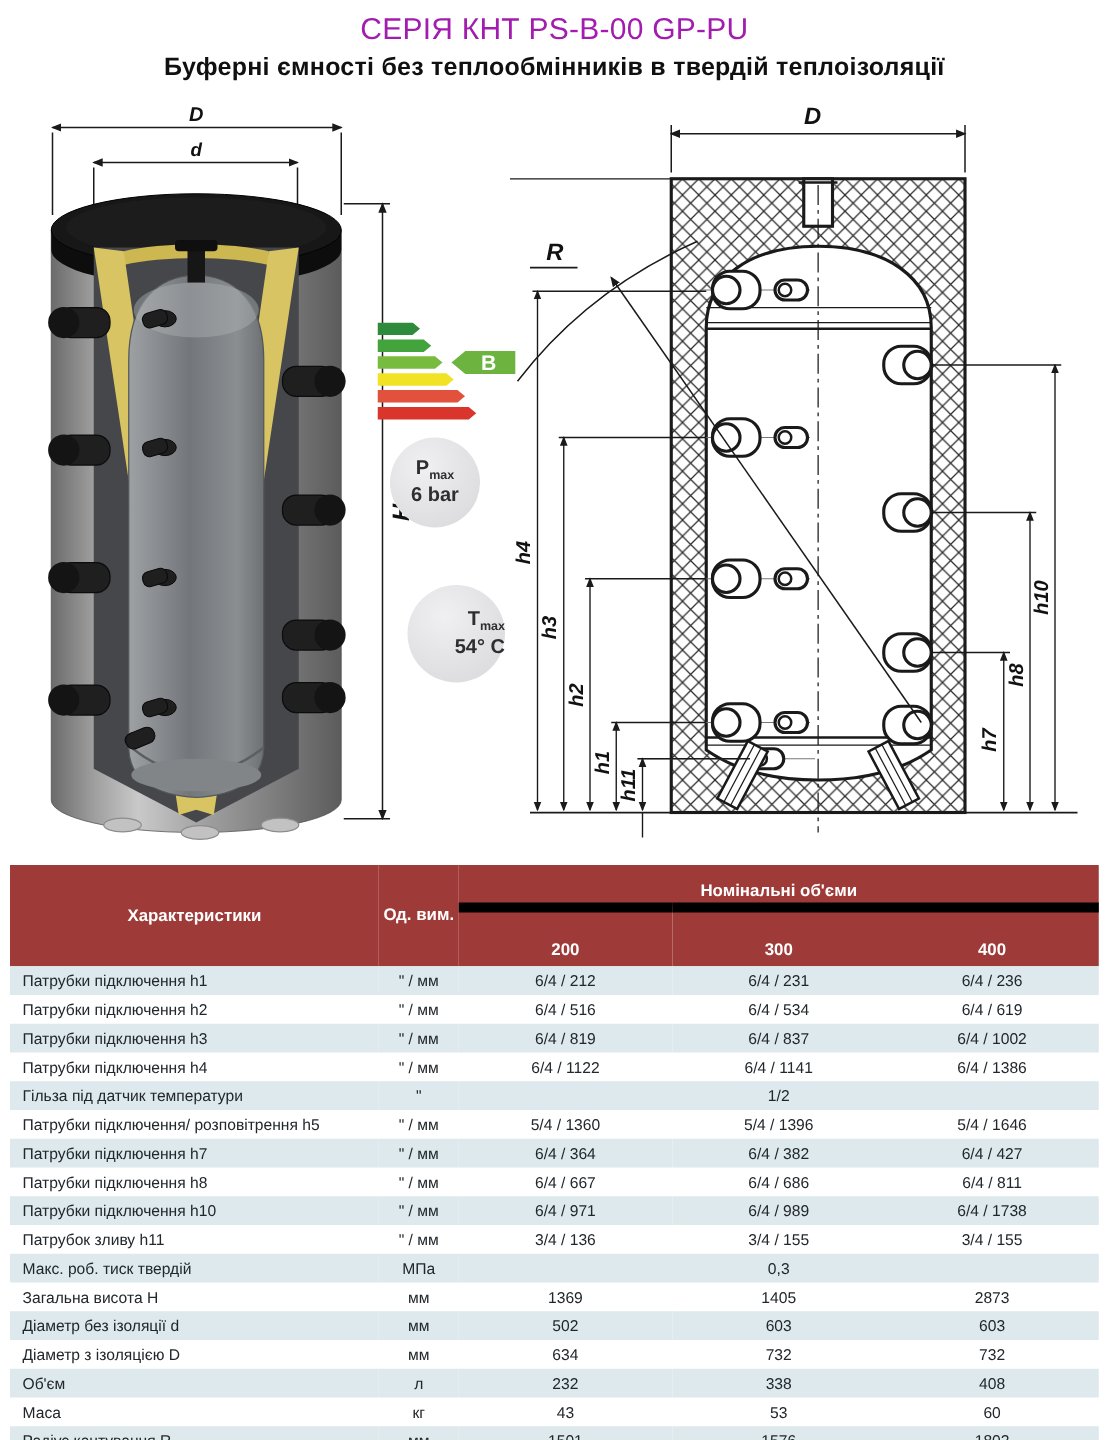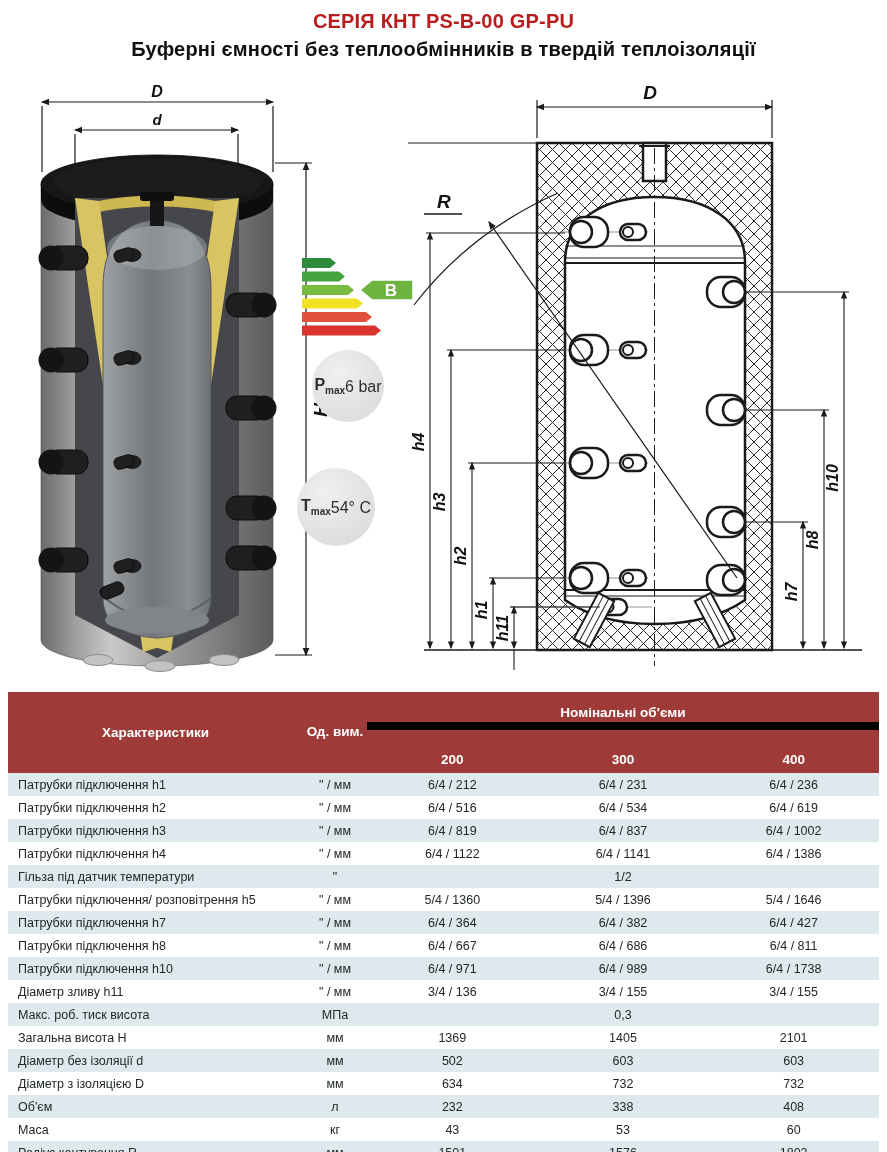--- a/index.html
+++ b/index.html
@@ -1,37 +1,37 @@
 <!DOCTYPE html>
 <html style="--header-bg: #9e3b38; --row-alt: #dde9ec; --ink: #21272b;"><head>
 <meta charset="utf-8">
 <style>
   html,body{margin:0;padding:0;background:#ffffff;}
   body{width:887px;height:1152px;position:relative;overflow:hidden;
        font-family:"Liberation Sans",sans-serif;color:#222;}
 
   
   .title-wrap{position:absolute;left:0;top:10px;width:887px;text-align:center;}
-  .title-line1{font-size:20px;font-weight:700;color:#b91c1c;letter-spacing:.2px;}
+  .title-line1{font-size:24px;font-weight:400;color:#a21caf;letter-spacing:.2px;}
   .title-line2{font-size:20px;font-weight:700;color:#101010;margin-top:5px;letter-spacing:.2px;}
 
   
   .fig{position:absolute;}
   #render-svg{left:0;top:80px;}
   #drawing-svg{left:398px;top:80px;}
   #energy-svg{left:302px;top:258px;}
 
   .badge{position:absolute;border-radius:50%;
          background:radial-gradient(circle at 38% 32%, #f0f0f2 0%, #e2e2e5 55%, #d8d8db 100%);
-         display:flex;align-items:center;justify-content:center;
+         display:flex;flex-direction:column;align-items:center;justify-content:center;
          color:#2e2e2e;font-weight:700;}
   #badge-pressure{left:312px;top:350px;width:72px;height:72px;font-size:16px;}
-  #badge-temperature{left:297px;top:468px;width:78px;height:78px;font-size:16px;}
+  #badge-temperature{left:326px;top:468px;width:78px;height:78px;font-size:16px;align-items:flex-end;}
   .badge sub{font-size:10px;font-weight:700;}
-  .badge .val{margin-top:2px;font-weight:400;}
+  .badge .val{margin-top:2px;font-weight:700;}
 
   
   :root{--header-bg:#9e3b38;--row-alt:#dde9ec;--ink:#21272b;}
   table.spec{position:absolute;left:8px;top:692px;width:871px;border-collapse:collapse;
              table-layout:fixed;font-size:12.5px;color:var(--ink);}
   table.spec th{background:var(--header-bg);color:#fff;font-weight:600;font-size:13.5px;}
   th.c-char{width:293px;}
   th.c-unit{width:62px;line-height:1.25;}
   th.c-vol{width:172px;}
   thead tr.h1 th{height:27px;vertical-align:bottom;padding-bottom:2px;}
@@ -424,37 +424,37 @@
         <td class="c-val">6/4  /  811</td>
       </tr>
       <tr class="alt">
         <td class="c-label">Патрубки підключення h10</td>
         <td class="c-unit">" / мм</td>
         <td class="c-val">6/4  /  971</td>
         <td class="c-val">6/4  /  989</td>
         <td class="c-val">6/4  /  1738</td>
       </tr>
       <tr>
-        <td class="c-label">Діаметр зливу h11</td>
+        <td class="c-label">Патрубок зливу h11</td>
         <td class="c-unit">" / мм</td>
         <td class="c-val">3/4  /  136</td>
         <td class="c-val">3/4  /  155</td>
         <td class="c-val">3/4  /  155</td>
       </tr>
       <tr class="alt">
-        <td class="c-label">Макс. роб. тиск висота</td>
+        <td class="c-label">Макс. роб. тиск твердій</td>
         <td class="c-unit">МПа</td>
         <td class="c-val" colspan="3">0,3</td>
       </tr>
       <tr>
         <td class="c-label">Загальна висота H</td>
         <td class="c-unit">мм</td>
         <td class="c-val">1369</td>
         <td class="c-val">1405</td>
-        <td class="c-val">2101</td>
+        <td class="c-val">2873</td>
       </tr>
       <tr class="alt">
         <td class="c-label">Діаметр без ізоляції d</td>
         <td class="c-unit">мм</td>
         <td class="c-val">502</td>
         <td class="c-val">603</td>
         <td class="c-val">603</td>
       </tr>
       <tr>
         <td class="c-label">Діаметр з ізоляцією D</td>

